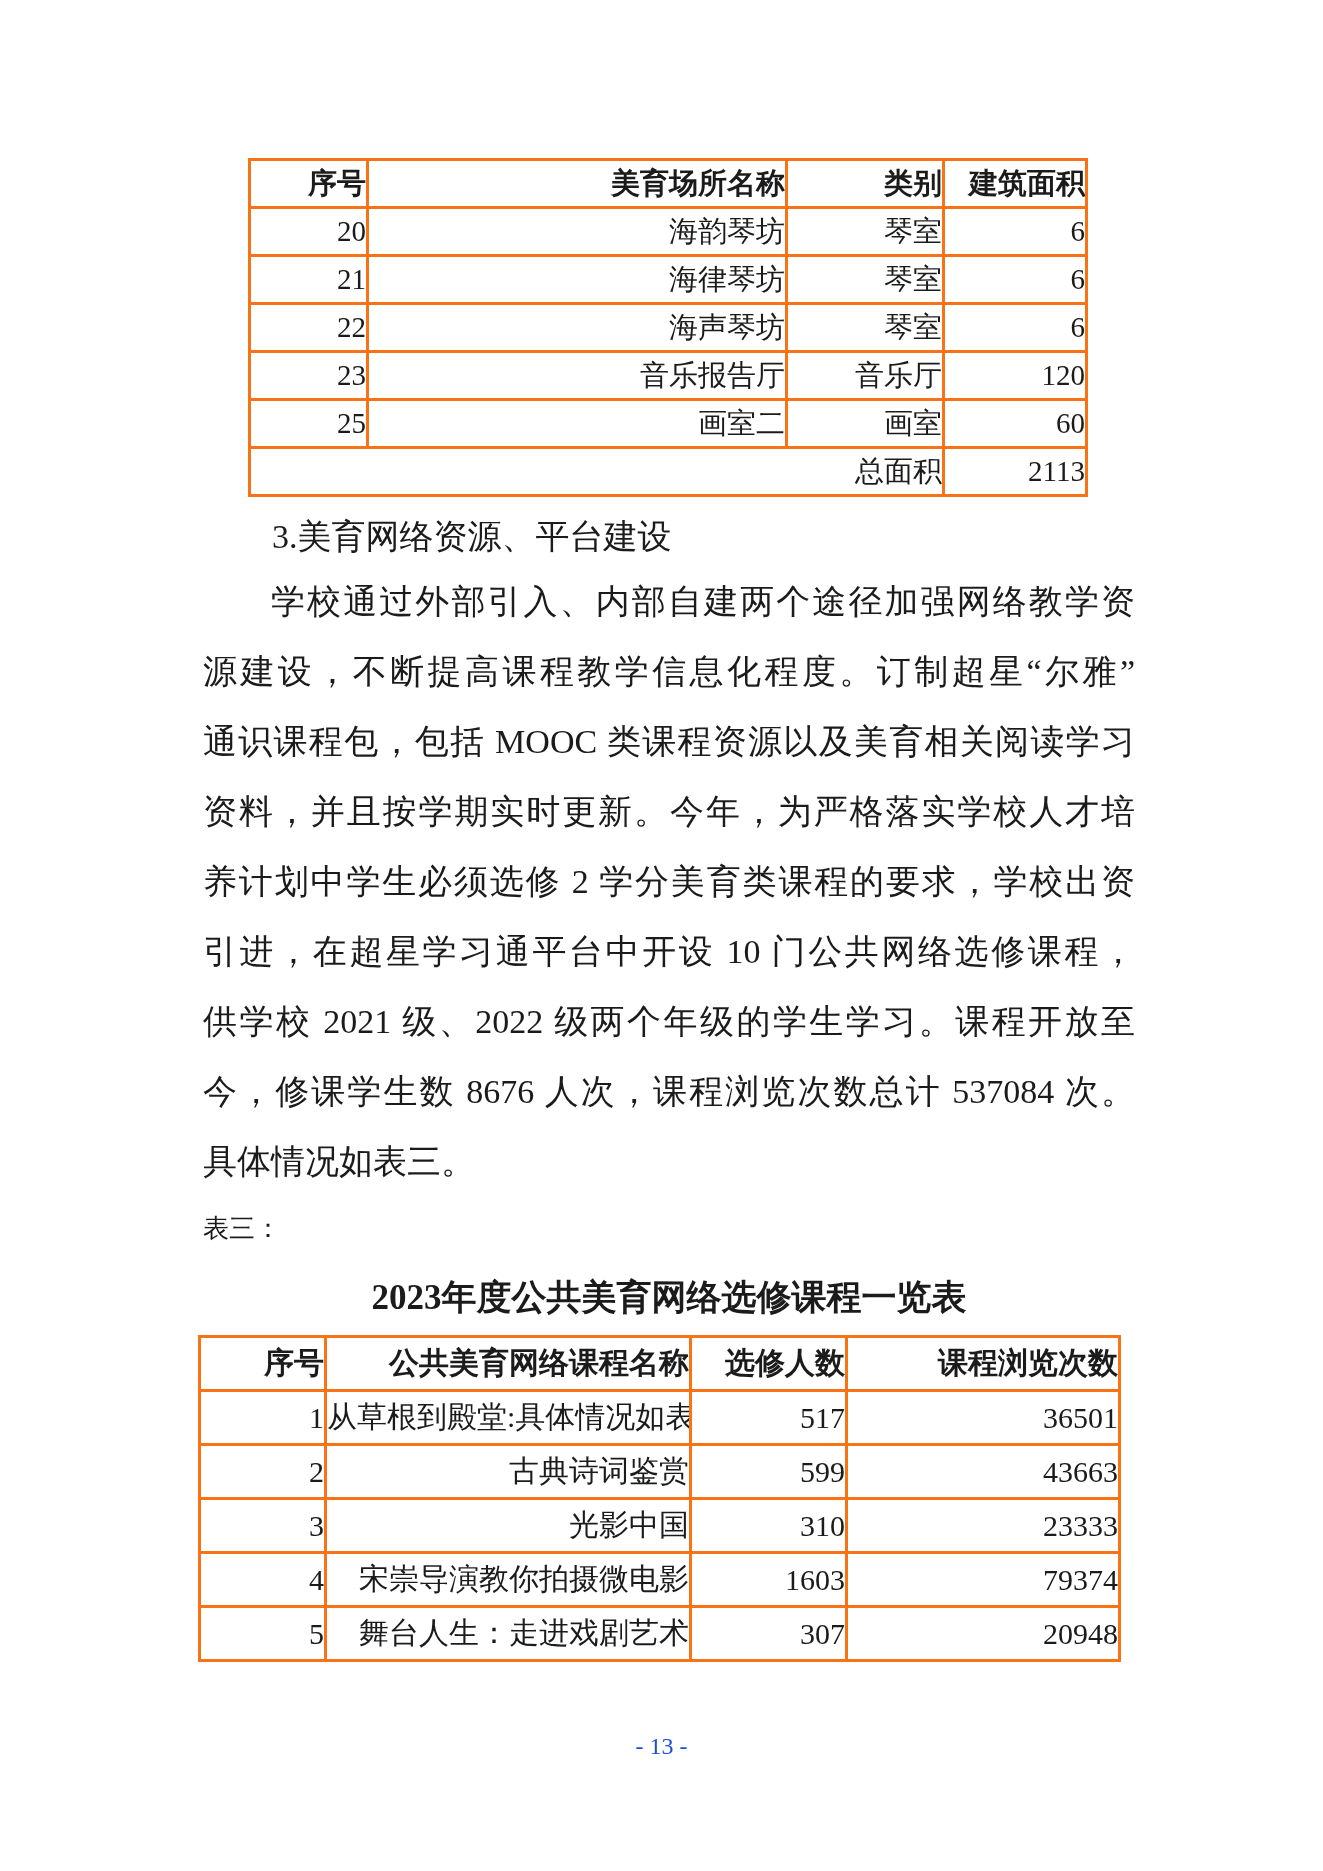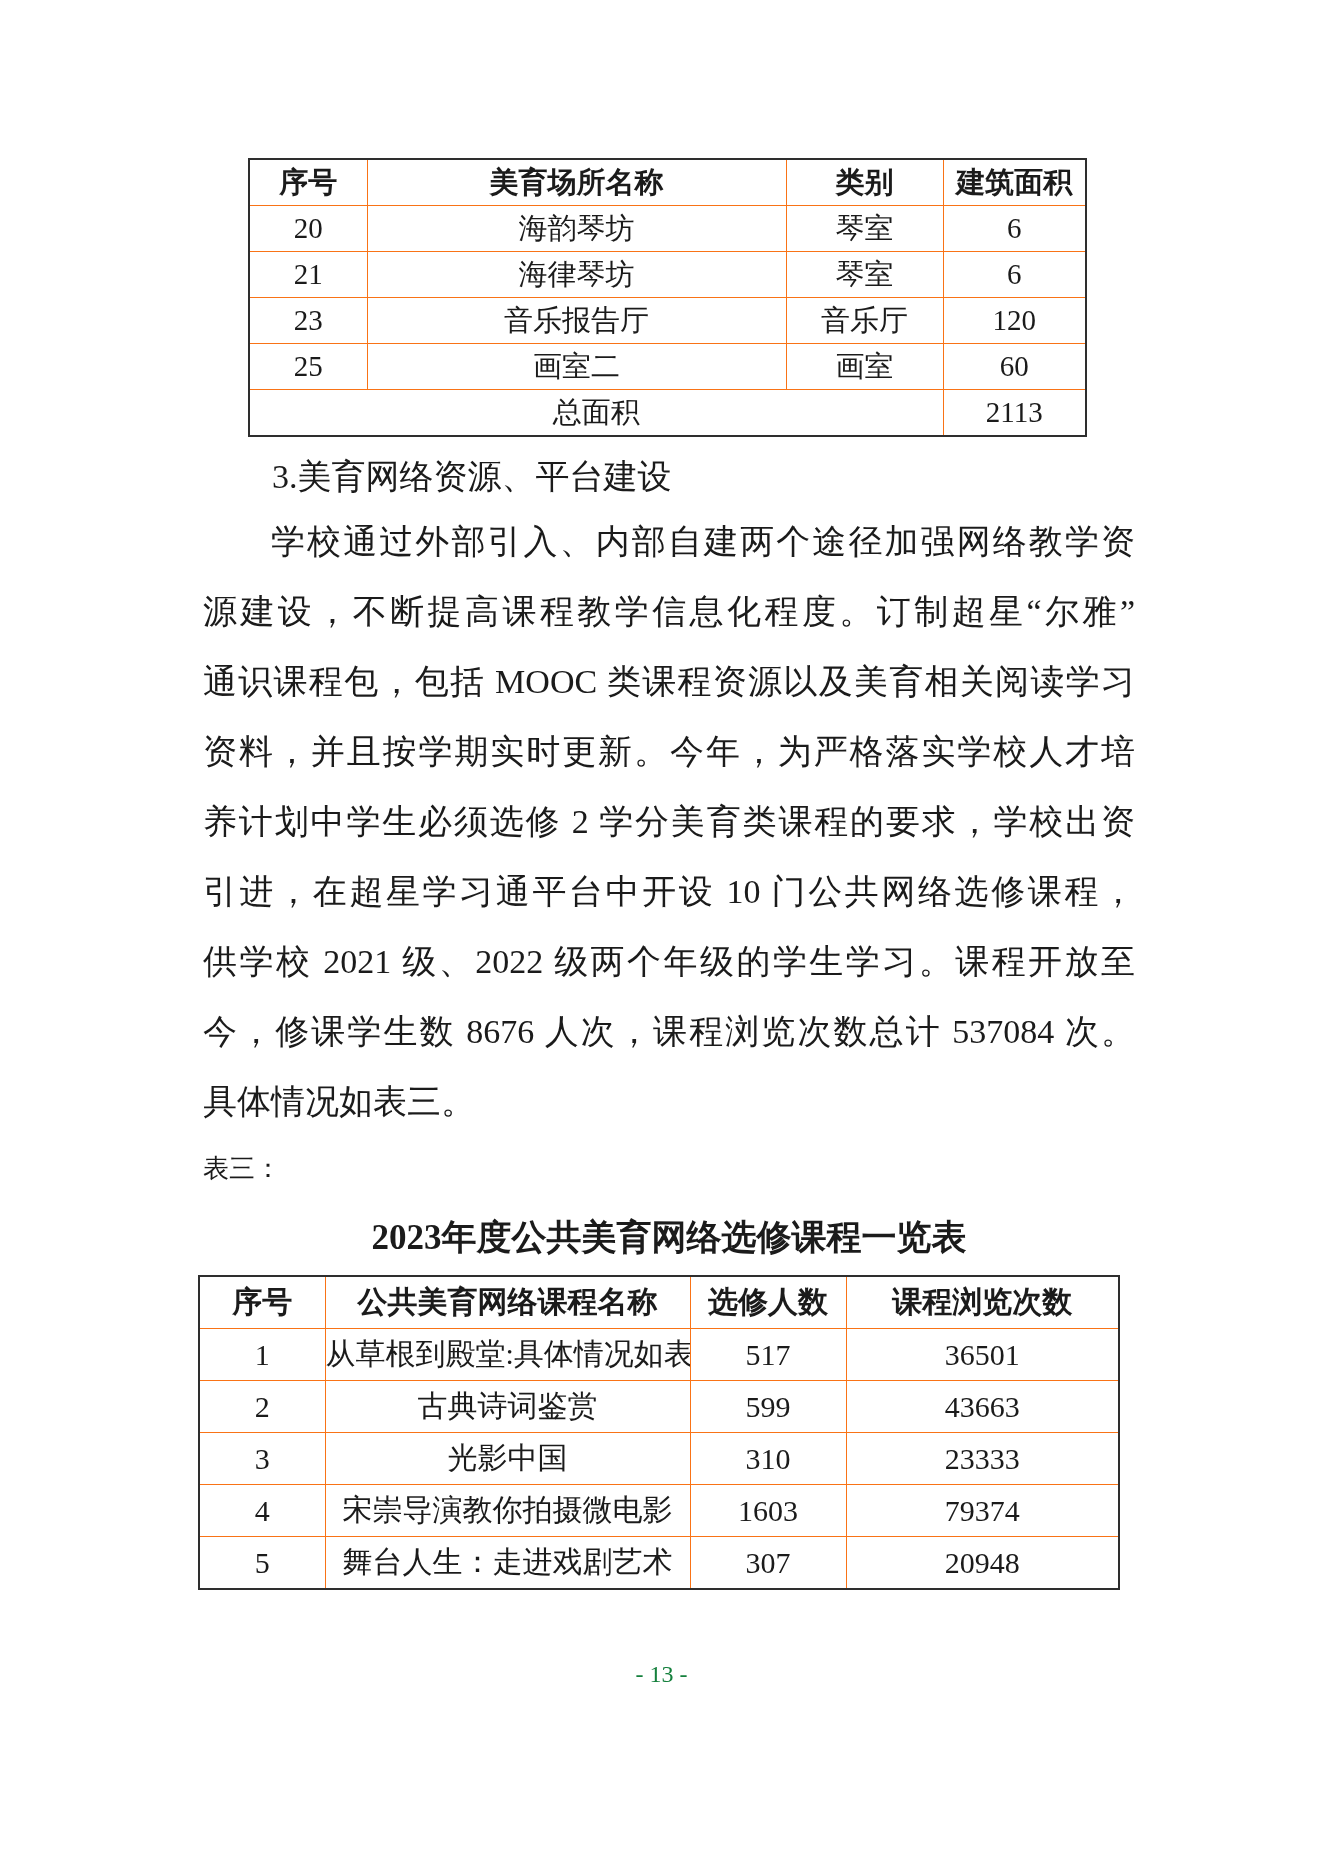--- a/index.html
+++ b/index.html
@@ -9,22 +9,22 @@
     background:#ffffff;
     color:#1b1b1b;
     font-family:"Liberation Serif","DejaVu Serif",serif;
     overflow:hidden;
   }
   .content{padding:0 188px 0 203px;}
 
   table{border-collapse:collapse;table-layout:fixed;}
   .tbl{border:2px solid #2e2e2e;}
   .tbl th,.tbl td{
-    border:1px solid #f97316;
-    text-align:center;vertical-align:middle;
+    border:3px solid #f97316;
+    text-align:right;vertical-align:middle;
     padding:0;overflow:hidden;white-space:nowrap;
   }
   .tbl th{
     font-weight:bold;
     font-family:"Liberation Sans","DejaVu Sans",sans-serif;
   }
 
   .t1{width:837px;margin:158px 0 0 45px;}
   .t1 th,.t1 td{height:45px;font-size:29px;}
 
@@ -43,21 +43,21 @@
   .pline.first{text-indent:68px;}
   .pline.last{text-align-last:left;}
   .tableref{height:64px;line-height:64px;font-size:26px;}
   .tbltitle{
     height:74px;line-height:74px;
     font-size:35px;font-weight:bold;text-align:center;
     white-space:nowrap;
   }
   .footer{
     margin-top:70px;height:28px;line-height:28px;
-    text-align:center;font-size:24px;color:#15803d;
+    text-align:center;font-size:24px;color:#1d4ed8;
   }
 </style>
 </head>
 <body>
 
 <div class="page">
   <div class="content">
 
     <table class="tbl t1">
       <colgroup>
@@ -77,20 +77,26 @@
       <tbody>
         <tr>
           <td>20</td>
           <td>海韵琴坊</td>
           <td>琴室</td>
           <td>6</td>
         </tr>
         <tr>
           <td>21</td>
           <td>海律琴坊</td>
+          <td>琴室</td>
+          <td>6</td>
+        </tr>
+        <tr>
+          <td>22</td>
+          <td>海声琴坊</td>
           <td>琴室</td>
           <td>6</td>
         </tr>
         <tr>
           <td>23</td>
           <td>音乐报告厅</td>
           <td>音乐厅</td>
           <td>120</td>
         </tr>
         <tr>

